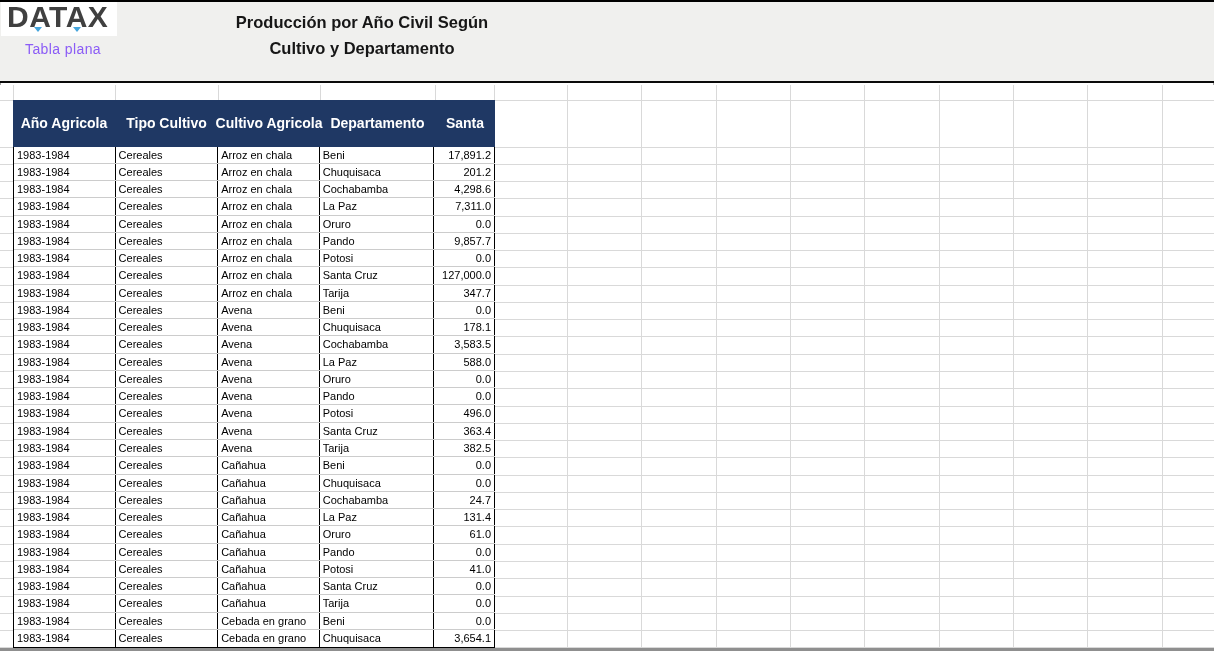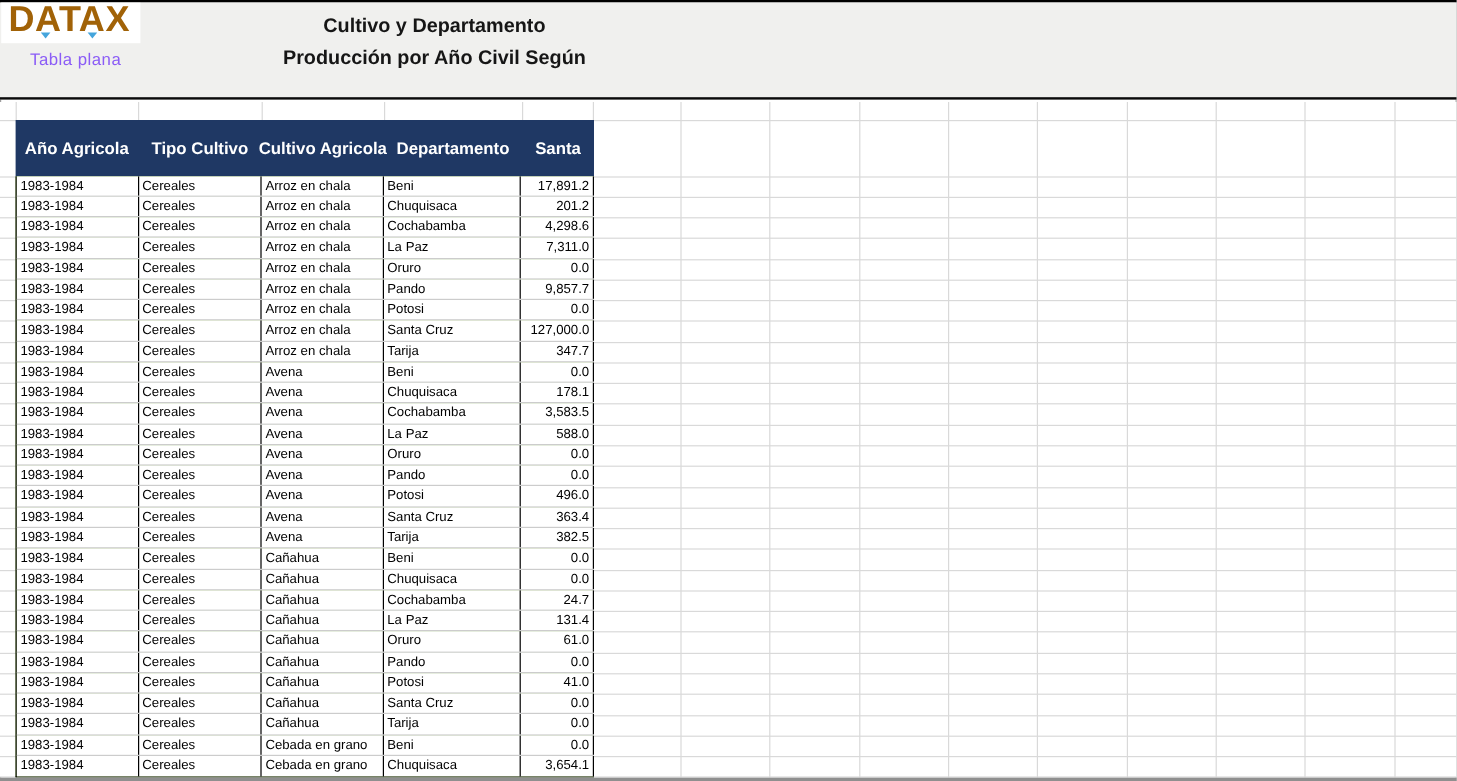--- a/index.html
+++ b/index.html
@@ -15,21 +15,21 @@
   
   .top-band{
     position:absolute; left:0; top:0; width:1214px; height:81px;
     background:#f0f0ee; border-bottom:2px solid #0a0a0a;
   }
   .logo-box{
     position:absolute; left:1px; top:0; width:116px; height:34px; background:#ffffff;
   }
   .logo-text{
     position:absolute; left:6px; top:-2px;
-    font-size:30px; font-weight:700; letter-spacing:0.5px; color:#a16207;
+    font-size:30px; font-weight:700; letter-spacing:0.5px; color:#404040;
   }
   .logo-tri{
     position:absolute; top:25px; width:0; height:0;
     border-left:4px solid transparent; border-right:4px solid transparent;
     border-top:5px solid #45a5dc;
   }
   .logo-tri-1{ left:33px; }
   .logo-tri-2{ left:72px; }
   .logo-subtitle{
     position:absolute; left:25px; top:39px;
@@ -53,21 +53,21 @@
   .thead{
     position:absolute; left:13px; top:14.5px; width:482px; height:47px;
     background:#1f3864; display:flex; align-items:center;
   }
   .hcell{
     display:flex; align-items:center; justify-content:center;
     color:#ffffff; font-size:14px; font-weight:700; white-space:nowrap;
   }
   .tbody{
     position:absolute; left:13px; top:61.5px; width:482px;
-    background:#4d7c0f; border-left:1px solid #000; border-bottom:1px solid #000;
+    background:#eab308; border-left:1px solid #000; border-bottom:1px solid #000;
   }
   .trow{
     display:flex; height:17.27px; border-bottom:1px solid #cccccc; background:#ffffff;
   }
   .trow:last-child{ border-bottom:none; }
   .tcell{
     border-right:1px solid #000; font-size:11px; color:#000;
     padding:1px 3px 0 3px; white-space:nowrap; overflow:hidden;
     line-height:15px;
   }
@@ -89,22 +89,22 @@
 <div class="screen">
 
   <div class="top-band">
     <div class="logo-box">
       <div class="logo-text">DATAX</div>
       <div class="logo-tri logo-tri-1"></div>
       <div class="logo-tri logo-tri-2"></div>
     </div>
     <div class="logo-subtitle">Tabla plana</div>
     <div class="report-title">
+      <div>Producción por Año Civil Según</div>
       <div>Cultivo y Departamento</div>
-      <div>Producción por Año Civil Según</div>
     </div>
   </div>
 
   <div class="sheet">
     <div id="gridlines">
         <div class="hline" style="top: 14.5px;"></div>
         <div class="hline" style="top: 61.5px;"></div>
         <div class="hline" style="top: 78.77px;"></div>
         <div class="hline" style="top: 96.04px;"></div>
         <div class="hline" style="top: 113.31px;"></div>

